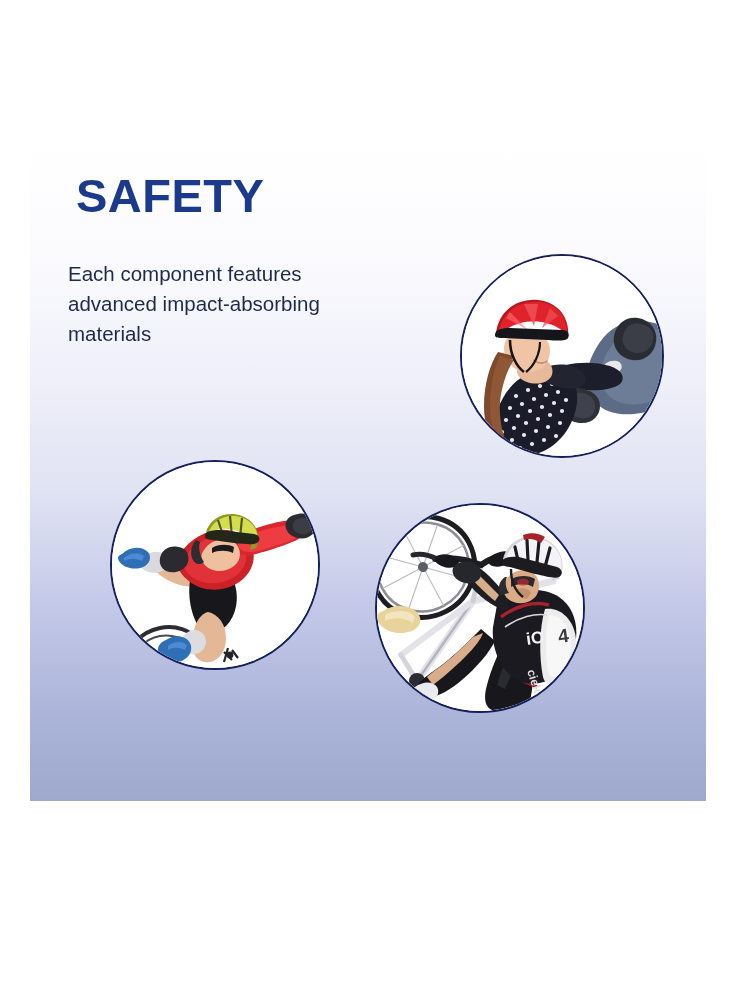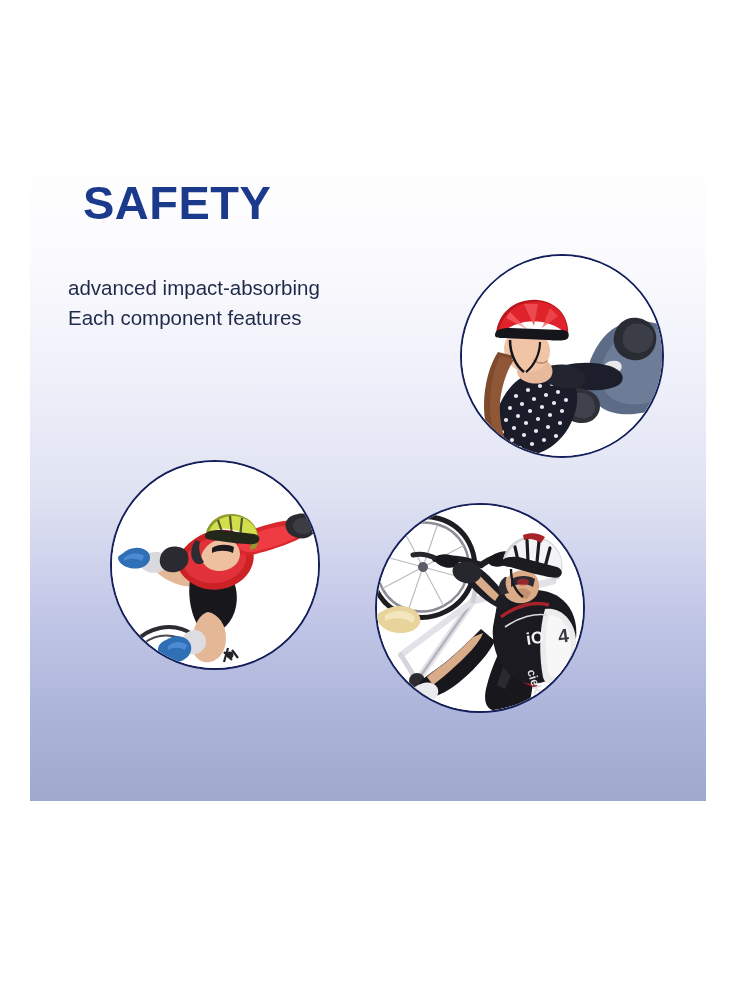--- a/index.html
+++ b/index.html
@@ -43,21 +43,21 @@
     top: 160px;
     width: 360px;
   }
 
   .headline {
     color: #1b3a8c;
     font-weight: bold;
     font-size: 47px;
     line-height: 1.18;
     letter-spacing: 0.5px;
-    margin: 15px;
+    margin: 8px;
   }
   .headline .line {
     display: block;
   }
 
   .subtitle {
     color: #1f2a4a;
     font-size: 20.5px;
     line-height: 1.45;
     margin: 0;
@@ -107,22 +107,23 @@
 
 <div id="graphic-panel">
 
   <div id="text-block">
 
     <h1 class="headline">
       <span class="line">SAFETY</span>
     </h1>
 
     <p class="subtitle">
+      <span class="line">Each component features</span>
       <span class="line">advanced impact-absorbing</span>
-      <span class="line">Each component features</span>
+      <span class="line">materials</span>
     </p>
 
   </div>
 
   <div class="photo-circle" id="circle-helmet-girl">
     <svg viewBox="0 0 200 200">
       <rect x="0" y="0" width="200" height="200" fill="#ffffff"></rect>
       <g>
 
         <path d="M196 68 C172 60 150 68 138 86 C128 100 122 118 126 134

